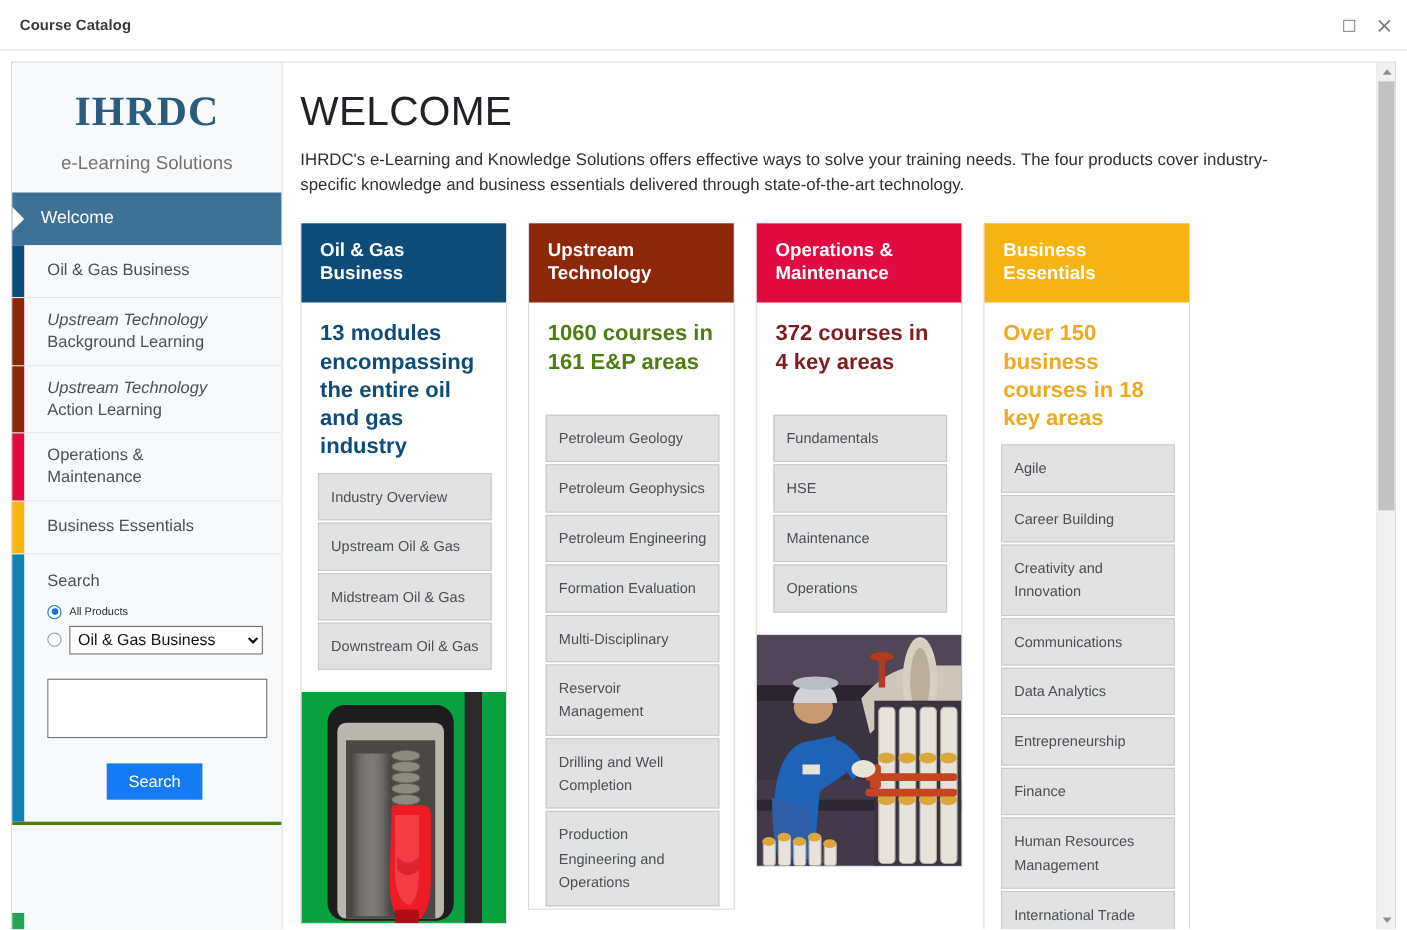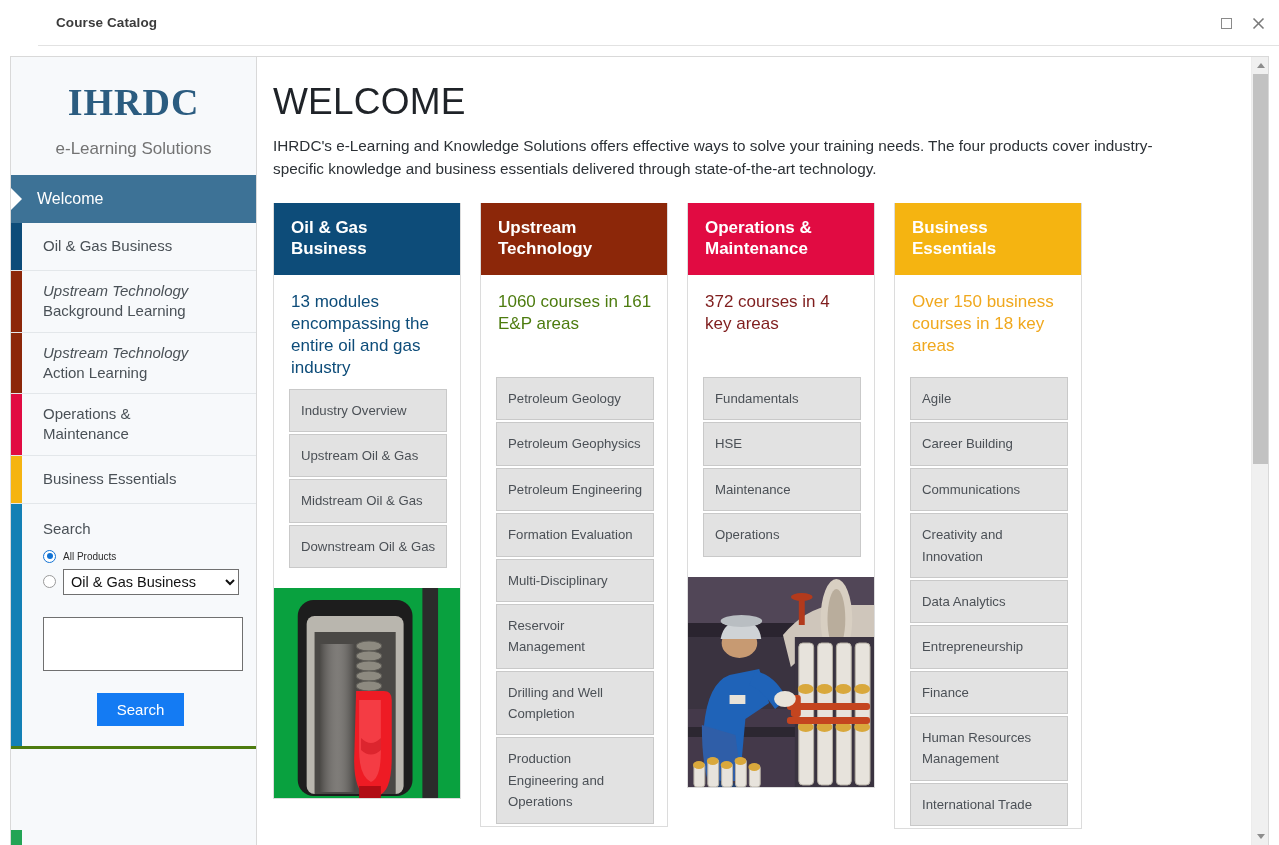--- a/index.html
+++ b/index.html
@@ -5,21 +5,21 @@
   * { box-sizing: border-box; }
   html, body {
     margin: 0; padding: 0;
     width: 1279px; height: 845px;
     overflow: hidden;
     background: #ffffff;
     font-family: "Liberation Sans", sans-serif;
   }
 
   
-  #app { width: 1279px; height: 845px; position: relative; background:#fff;padding-left:38px; }
+  #app { width: 1279px; height: 845px; position: relative; background:#fff; }
 
   #titlebar {
     height: 46px;
     background: #ffffff;
     border-bottom: 1px solid #e2e2e2;
     display: flex; align-items: center;
     position: relative;
   }
   #title-text {
     font-size: 13.5px; font-weight: bold; color: #3b3b3b;
@@ -164,21 +164,21 @@
     background: #fff;
     display: flex; flex-direction: column;
     align-self: flex-start;
   }
   .card-head {
     padding: 14px 15px 15px 17px;
     color: #fff; font-weight: bold; font-size: 17px; line-height: 1.28;
   }
   .card-sub {
     padding: 16px 14px 0 17px;
-    font-size: 17px; font-weight: normal; line-height: 1.29;
+    font-size: 20px; font-weight: bold; line-height: 1.29;
     min-height: 92px;
   }
   .chips { padding: 10px 13px 0 15px; }
   .chip {
     border: 1px solid #c9c9c9;
     background: #e2e2e2;
     color: #4b5056;
     font-size: 13.2px;
     padding: 10px 10px 10px 11px;
     margin-bottom: 2px;
@@ -430,22 +430,22 @@
               </g>
             </svg>
           </div>
 
           <div class="card">
             <div class="card-head" style="background:#f5b411">Business Essentials</div>
             <div class="card-sub" style="color:#f0a81e">Over 150 business courses in 18 key areas</div>
             <div class="chips">
               <div class="chip">Agile</div>
               <div class="chip">Career Building</div>
+              <div class="chip">Creativity and Innovation</div>
               <div class="chip">Communications</div>
-              <div class="chip">Creativity and Innovation</div>
               <div class="chip">Data Analytics</div>
               <div class="chip">Entrepreneurship</div>
               <div class="chip">Finance</div>
               <div class="chip">Human Resources Management</div>
               <div class="chip">International Trade</div>
             </div>
           </div>
 
         </div>
       </div>

